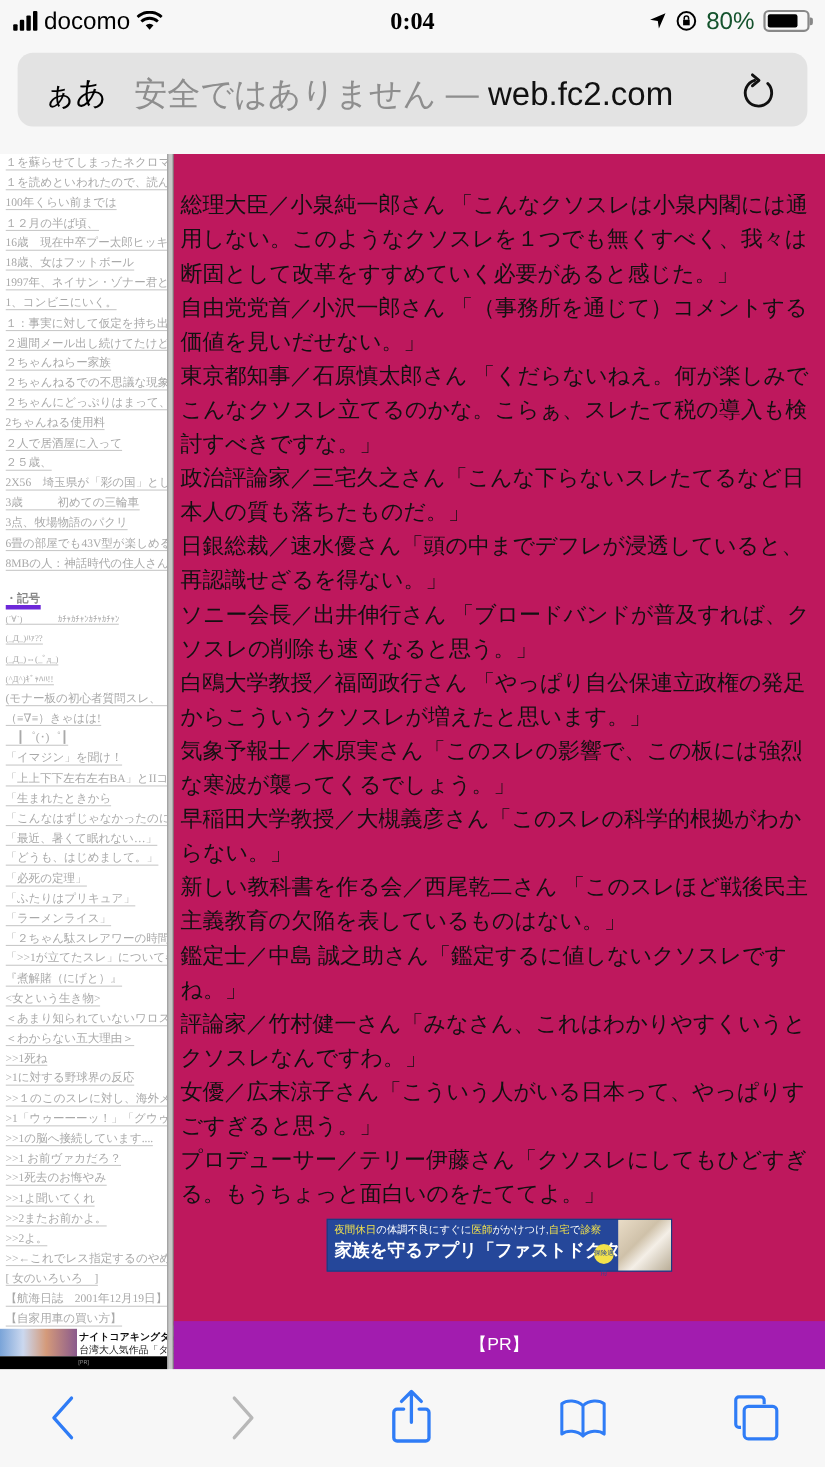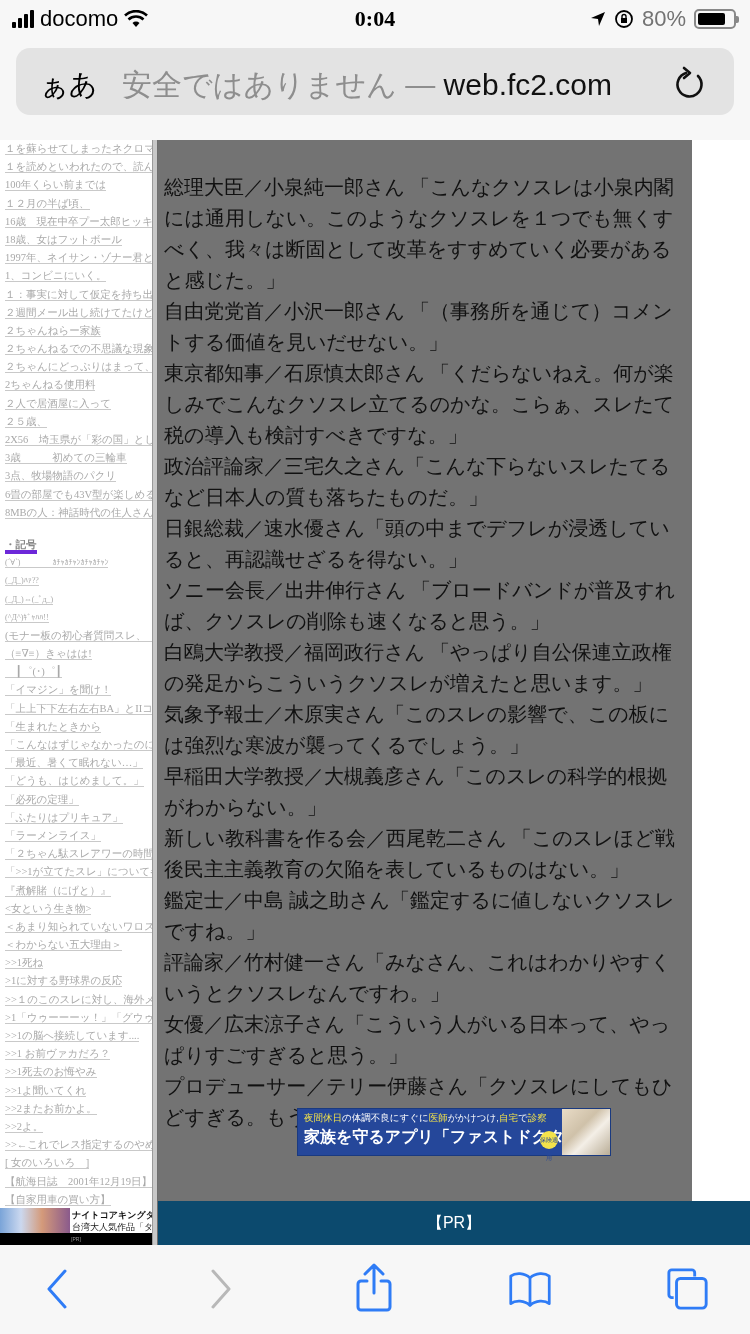--- a/index.html
+++ b/index.html
@@ -5,21 +5,21 @@
   * { box-sizing: border-box; margin: 0; padding: 0; }
   html, body { width: 750px; height: 1334px; overflow: hidden; background: #f7f7f7; }
   body { font-family: "Liberation Sans", "DejaVu Sans", sans-serif; position: relative; }
 
   
   .status-bar { position: absolute; top: 0; left: 0; width: 750px; height: 42px; background: #f7f7f7; }
   .sb-left { position: absolute; left: 12px; top: 6px; display: flex; align-items: center; gap: 6px; font-size: 22px; color: #000; }
   .signal { display: flex; align-items: flex-end; gap: 2px; height: 18px; }
   .signal span { display: block; width: 4px; background: #000; border-radius: 1px; }
   .sb-time { position: absolute; left: 0; right: 0; top: 6px; text-align: center; font-size: 22px; font-weight: bold; color: #000; font-family: Liberation Serif, serif; }
-  .sb-right { position: absolute; right: 14px; top: 6px; display: flex; align-items: center; gap: 8px; font-size: 22px; color: #737373; }
+  .sb-right { position: absolute; right: 14px; top: 6px; display: flex; align-items: center; gap: 8px; font-size: 22px; color: #14532d; }
   .battery { width: 42px; height: 20px; border: 2px solid #888; border-radius: 5px; padding: 2px; position: relative; }
   .battery::after { content: ""; position: absolute; right: -5px; top: 5px; width: 3px; height: 7px; background: #888; border-radius: 0 2px 2px 0; }
   .battery .fill { width: 80%; height: 100%; background: #000; border-radius: 2px; }
 
   
   .url-bar { position: absolute; left: 16px; top: 48px; width: 718px; height: 67px; background: #e3e3e3; border-radius: 14px; }
   .url-aa { position: absolute; left: 24px; top: 18px; font-size: 28px; color: #000; }
   .url-text { position: absolute; left: 106px; top: 17px; font-size: 30px; color: #8e8e8e; white-space: nowrap; }
   .url-text .domain { color: #111; }
   .reload { position: absolute; right: 26px; top: 18px; width: 34px; height: 36px; }
@@ -29,32 +29,32 @@
   .left-frame { position: absolute; left: 0; top: 0; width: 152px; height: 1105px; overflow: hidden; background: #fff; }
   .left-list { list-style: none; padding-left: 5px; }
   .left-list li { font-family: "Liberation Serif", "DejaVu Serif", serif; font-size: 10.5px; line-height: 18.2px; height: 18.2px; color: #a9a9a9; white-space: nowrap; overflow: hidden; }
   .left-list li span { border-bottom: 1px solid #c9c9c9; }
   .left-list li.spacer { height: 14px; }
   .left-list li.heading { color: #888; font-weight: bold; }
   .left-list li.heading span { border-bottom: 7px solid #6d28d9; }
   .left-list li.small { font-size: 8px; }
   .divider { position: absolute; left: 152px; top: 0; width: 6px; height: 1105px; background: #c8c8c8; border-left: 1px solid #9a9a9a; border-right: 1px solid #6e6e6e; }
 
-  .main-frame { position: absolute; left: 158px; top: 0; width: 534px; height: 1065px; overflow: hidden; background: #737373; }
+  .main-frame { position: absolute; left: 158px; top: 0; width: 592px; height: 1065px; overflow: hidden; background: #be185d; }
   .main-text { padding: 32px 6px 0 6px; font-family: "Liberation Serif", "DejaVu Serif", serif; font-size: 20px; line-height: 31px; color: #111; }
   .main-text p { margin: 0; }
 
   .ad-banner { position: absolute; left: 297px; top: 968px; width: 314px; height: 48px; background: #25479a; border: 1px solid #1a3a80; }
   .ad-top { position: absolute; left: 6px; top: 3px; font-size: 9.5px; color: #fff; white-space: nowrap; }
   .ad-top .hl { color: #f3e24b; }
   .ad-main { position: absolute; left: 6px; top: 18px; font-size: 16px; font-weight: bold; color: #fff; white-space: nowrap; }
   .ad-badge { position: absolute; left: 242px; top: 22px; width: 18px; height: 18px; border-radius: 50%; background: #f3e24b; color: #25479a; font-size: 6px; text-align: center; line-height: 18px; }
   .ad-photo { position: absolute; right: 0; top: 0; width: 48px; height: 46px; background: linear-gradient(135deg, #e9dcc7 0%, #cfc1a9 40%, #f4efe7 60%, #b9ad96 100%); }
 
-  .pr-bar-main { position: absolute; left: 158px; top: 1061px; width: 592px; height: 44px; background: #0c4a6e; color: #fff; text-align: center; font-size: 16px; line-height: 44px; }
+  .pr-bar-main { position: absolute; left: 158px; top: 1061px; width: 592px; height: 44px; background: #a21caf; color: #fff; text-align: center; font-size: 16px; line-height: 44px; }
   .left-ad { position: absolute; left: 0; top: 1068px; width: 152px; height: 37px; background: #fff; }
   .left-ad-img { position: absolute; left: 0; top: 0; width: 70px; height: 25px; background: linear-gradient(90deg, #7aa4d8 0%, #cbd8ef 30%, #d49a7a 60%, #8a5a8c 100%); }
   .left-ad-title { position: absolute; left: 72px; top: 1px; font-size: 9px; font-weight: bold; color: #111; white-space: nowrap; }
   .left-ad-sub { position: absolute; left: 72px; top: 13px; font-size: 9px; color: #222; white-space: nowrap; }
   .left-ad-pr { position: absolute; left: 0; top: 25px; width: 152px; height: 12px; background: #000; color: #999; font-size: 5px; text-align: center; line-height: 12px; }
 
   
   .toolbar { position: absolute; left: 0; top: 1245px; width: 750px; height: 89px; background: #f7f7f7; }
   .tb-btn { position: absolute; top: 22px; width: 44px; height: 44px; display: flex; align-items: center; justify-content: center; }
 </style>

